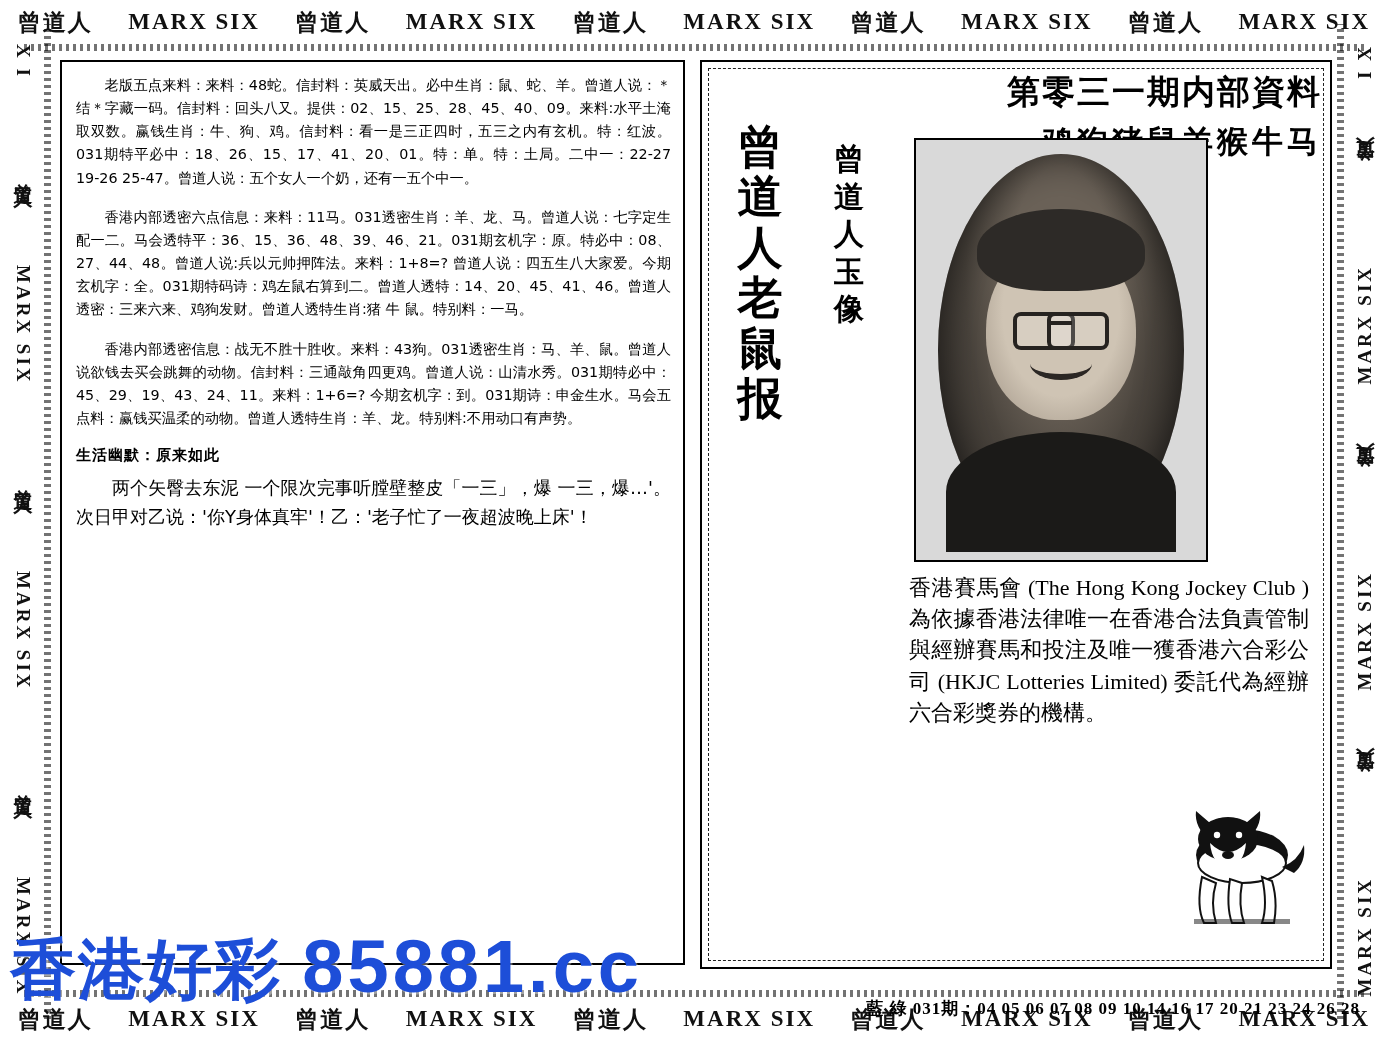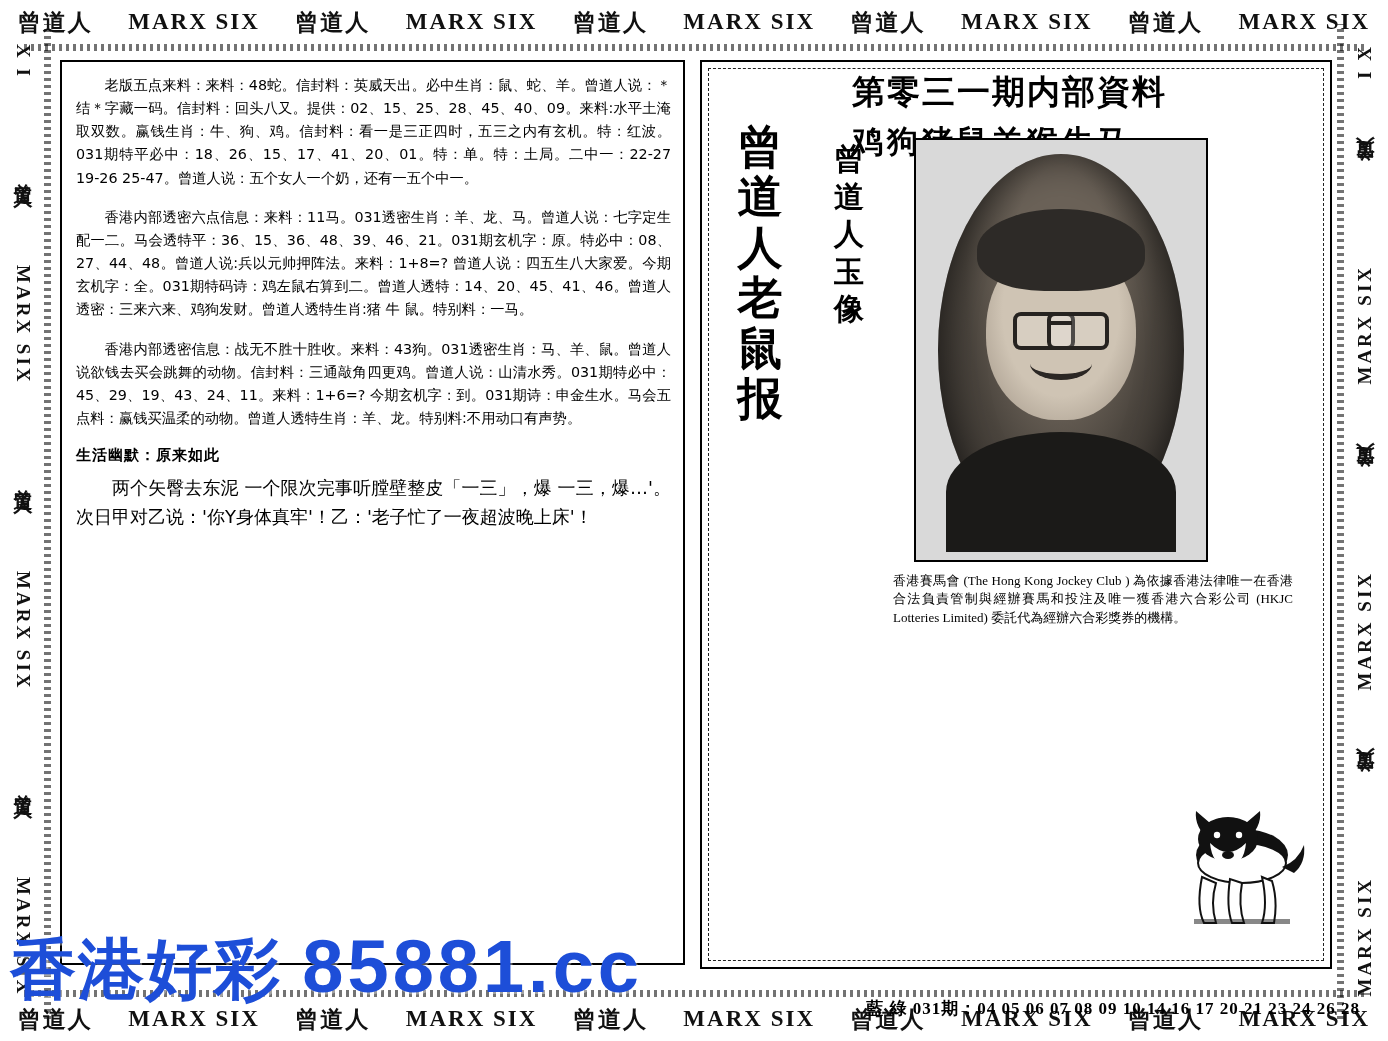--- a/index.html
+++ b/index.html
@@ -30,21 +30,21 @@
             padding:12px 12px 8px 14px;box-sizing:border-box;}
   .para{font-size:14.3px;line-height:1.62;color:#000;text-align:justify;margin:0 0 16px 0;
         font-family:"DejaVu Sans","Liberation Sans",sans-serif;text-indent:2em;}
   .joke-title{font-size:15px;font-weight:bold;margin:6px 0 8px 0;letter-spacing:1px;}
   .joke{font-size:18px;line-height:1.62;text-align:justify;text-indent:2em;}
 
   
   .right-col{position:absolute;left:648px;top:10px;width:628px;height:905px;border:2px solid #000;}
   .right-inner{position:absolute;inset:6px;border:1px dashed #222;}
 
-  .hdr{position:absolute;left:150px;top:8px;width:470px;text-align:left;}
+  .hdr{position:absolute;left:150px;top:8px;width:470px;text-align:right;}
   .hdr-line1{font-family:"Liberation Serif","DejaVu Serif",serif;font-weight:bold;font-size:33px;letter-spacing:2px;color:#000;}
   .hdr-line2{font-family:"Liberation Serif","DejaVu Serif",serif;font-weight:bold;font-size:31px;letter-spacing:4px;color:#000;margin-top:6px;}
 
   .sidetitle{position:absolute;left:12px;top:60px;width:92px;text-align:center;
              font-family:"Liberation Serif","DejaVu Serif",serif;font-weight:bold;
              font-size:45px;line-height:1.12;color:#000;letter-spacing:0;}
   .sidetitle span{display:block;}
 
   .vtitle{position:absolute;left:112px;top:78px;width:70px;text-align:center;
           font-family:"Liberation Serif","DejaVu Serif",serif;font-weight:bold;font-size:30px;line-height:1.25;color:#000;}
@@ -61,22 +61,22 @@
         background:radial-gradient(ellipse at 50% 40%,#cfc4b4 0 55%,#9d9183 100%);}
   .hair{position:absolute;left:50%;top:14%;transform:translateX(-50%);
         width:168px;height:82px;border-radius:50% 50% 40% 40%;background:#2d2a27;}
   .glass{position:absolute;top:40%;width:54px;height:30px;border:4px solid #262320;border-radius:8px;background:rgba(255,255,255,.18);}
   .glass.l{left:18%;} .glass.r{right:18%;}
   .bridge{position:absolute;left:50%;top:45%;transform:translateX(-50%);width:22px;height:4px;background:#262320;}
   .smile{position:absolute;left:50%;top:60%;transform:translateX(-50%);width:62px;height:26px;
          border-bottom:6px solid #2b2724;border-radius:0 0 50% 50%;}
   .body-dark{position:absolute;left:50%;bottom:-6px;transform:translateX(-50%);width:230px;height:120px;border-radius:50% 50% 0 0;background:#1b1a18;}
 
-  .jockey{position:absolute;left:191px;top:510px;width:400px;font-family:"Liberation Serif","DejaVu Serif",serif;
-          font-size:13px;line-height:1.42;color:#000;text-align:justify;}
+  .jockey{position:absolute;left:207px;top:510px;width:400px;font-family:"Liberation Serif","DejaVu Serif",serif;
+          font-size:22px;line-height:1.42;color:#000;text-align:justify;}
   .notice{position:absolute;left:218px;top:680px;width:330px;font-family:"Liberation Serif","DejaVu Serif",serif;
           font-size:19.5px;line-height:1.45;color:#000;text-indent:2em;text-align:justify;}
   .notice .ni{text-indent:0;}
 
   
   .dog{position:absolute;right:10px;bottom:26px;width:170px;height:160px;}
 
   .footer{position:absolute;left:648px;bottom:-30px;width:660px;font-size:17px;font-weight:bold;
           color:#000;letter-spacing:1px;font-family:"Liberation Serif","DejaVu Serif",serif;text-align:right;}
 

